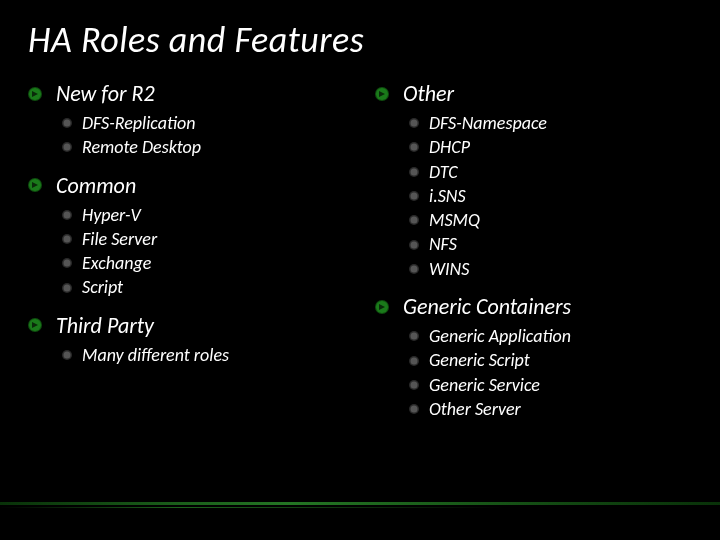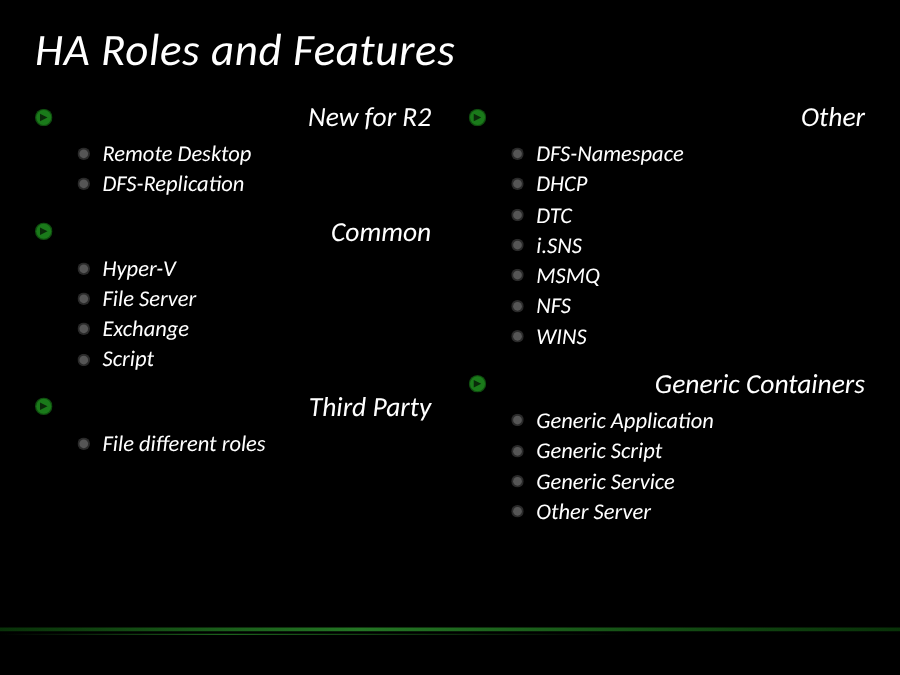--- a/index.html
+++ b/index.html
@@ -31,25 +31,24 @@
   }
   .col {
     flex: 1;
   }
   .section {
     margin-bottom: 12px;
   }
   .section-header {
     display: flex;
     align-items: center;
-    gap: 0;
+    gap: 14px;
     font-size: 22px;
     color: #fff;
     margin-bottom: 4px;
-    justify-content: space-between;
   }
   .green-bullet {
     width: 14px;
     height: 14px;
     flex-shrink: 0;
   }
   .green-bullet svg { display: block; }
   .items {
     list-style: none;
     padding-left: 34px;
@@ -114,31 +113,31 @@
           <span>New for R2</span>
         </div>
         <ul class="items">
           <li>
               <span class="dot">
                 <svg viewBox="0 0 10 10">
                   <circle cx="5" cy="5" r="5" fill="#2a2a2a"></circle>
                   <circle cx="5" cy="5" r="3.5" fill="#555"></circle>
                 </svg>
               </span>
+              <span>DFS-Replication</span>
+            </li>
+          <li>
+              <span class="dot">
+                <svg viewBox="0 0 10 10">
+                  <circle cx="5" cy="5" r="5" fill="#2a2a2a"></circle>
+                  <circle cx="5" cy="5" r="3.5" fill="#555"></circle>
+                </svg>
+              </span>
               <span>Remote Desktop</span>
             </li>
-          <li>
-              <span class="dot">
-                <svg viewBox="0 0 10 10">
-                  <circle cx="5" cy="5" r="5" fill="#2a2a2a"></circle>
-                  <circle cx="5" cy="5" r="3.5" fill="#555"></circle>
-                </svg>
-              </span>
-              <span>DFS-Replication</span>
-            </li>
         </ul>
       </div>
 
       <div class="section">
         <div class="section-header">
           <span class="green-bullet">
             <svg viewBox="0 0 14 14">
                 <circle cx="7" cy="7" r="7" fill="#0f4d0f"></circle>
                 <circle cx="7" cy="7" r="6" fill="#1a7a1a"></circle>
                 <path d="M4 4 L10 7 L4 10 Z" fill="#0a2a0a"></path>
@@ -198,21 +197,21 @@
           <span>Third Party</span>
         </div>
         <ul class="items">
           <li>
               <span class="dot">
                 <svg viewBox="0 0 10 10">
                   <circle cx="5" cy="5" r="5" fill="#2a2a2a"></circle>
                   <circle cx="5" cy="5" r="3.5" fill="#555"></circle>
                 </svg>
               </span>
-              <span>File different roles</span>
+              <span>Many different roles</span>
             </li>
         </ul>
       </div>
 
     </div>
 
     <div class="col">
 
       <div class="section">
         <div class="section-header">

